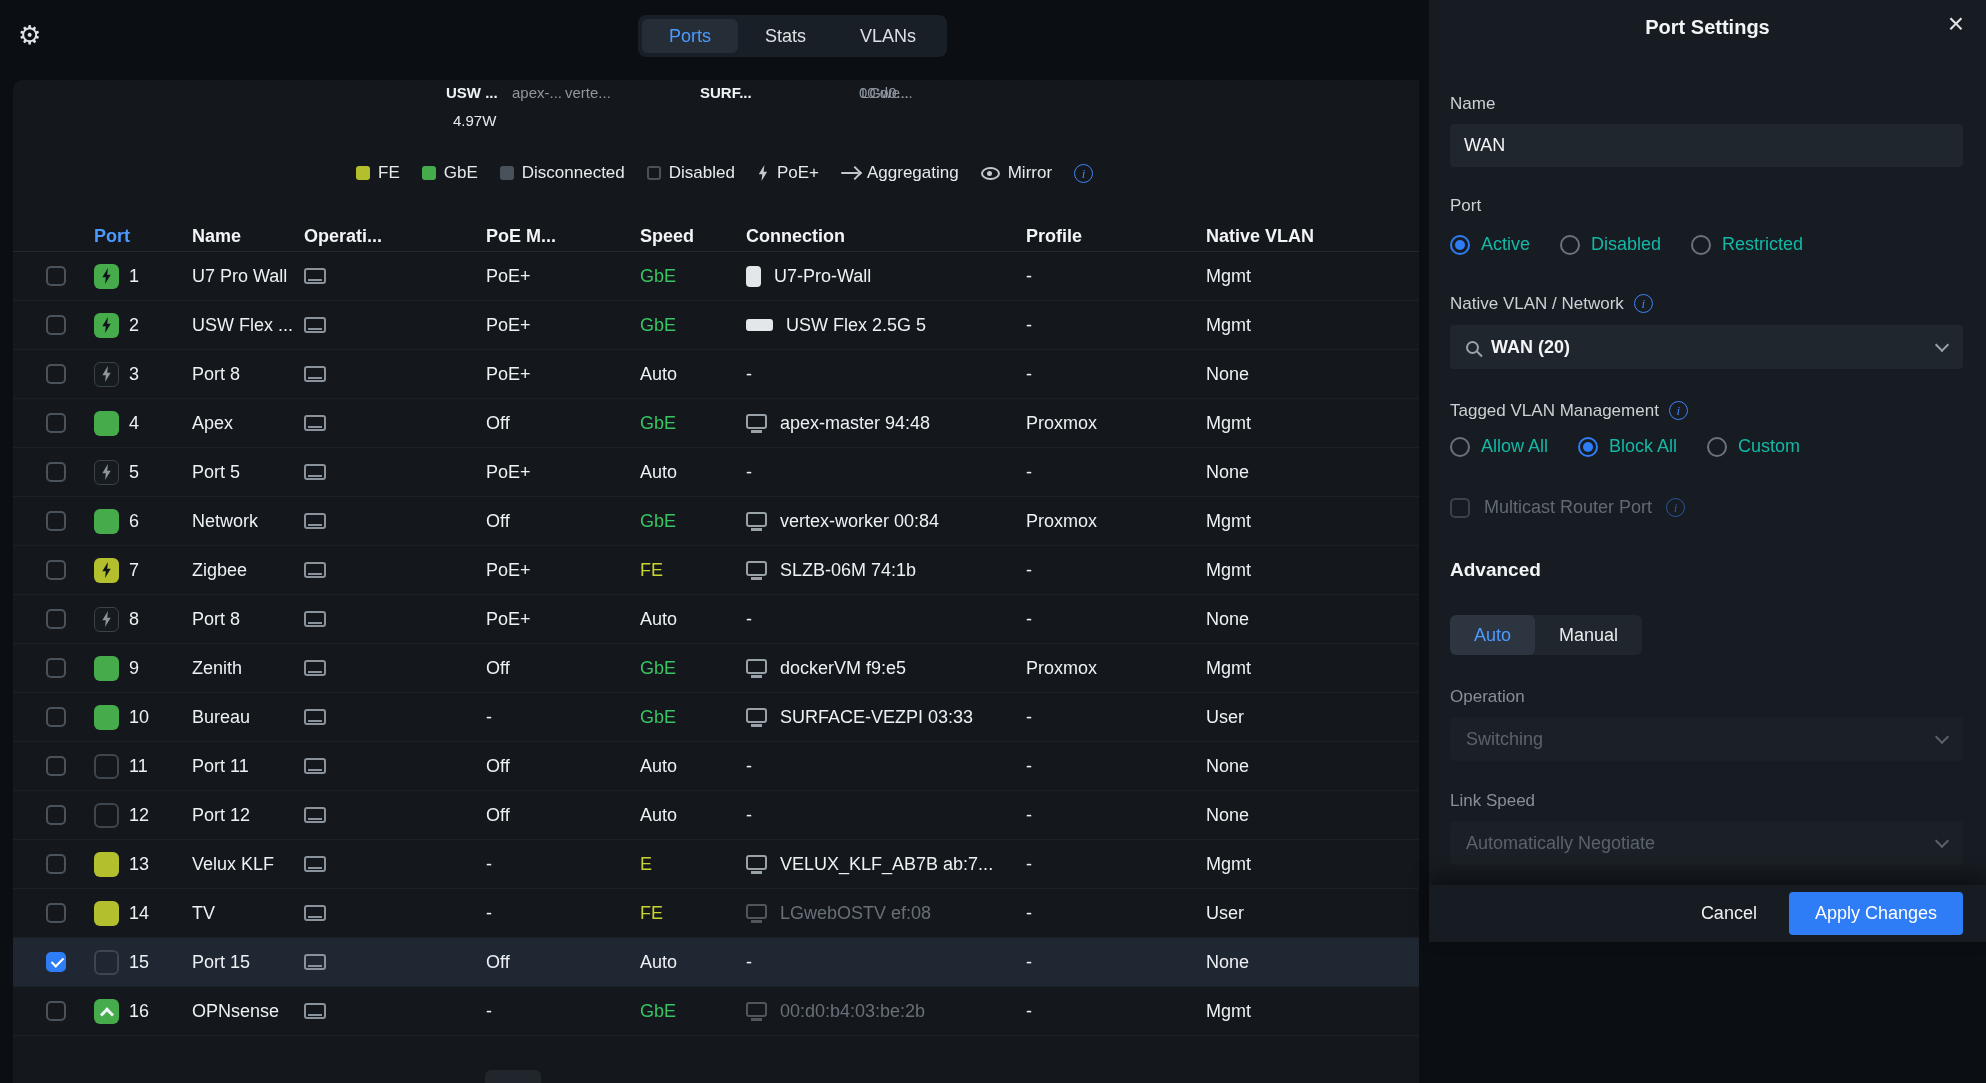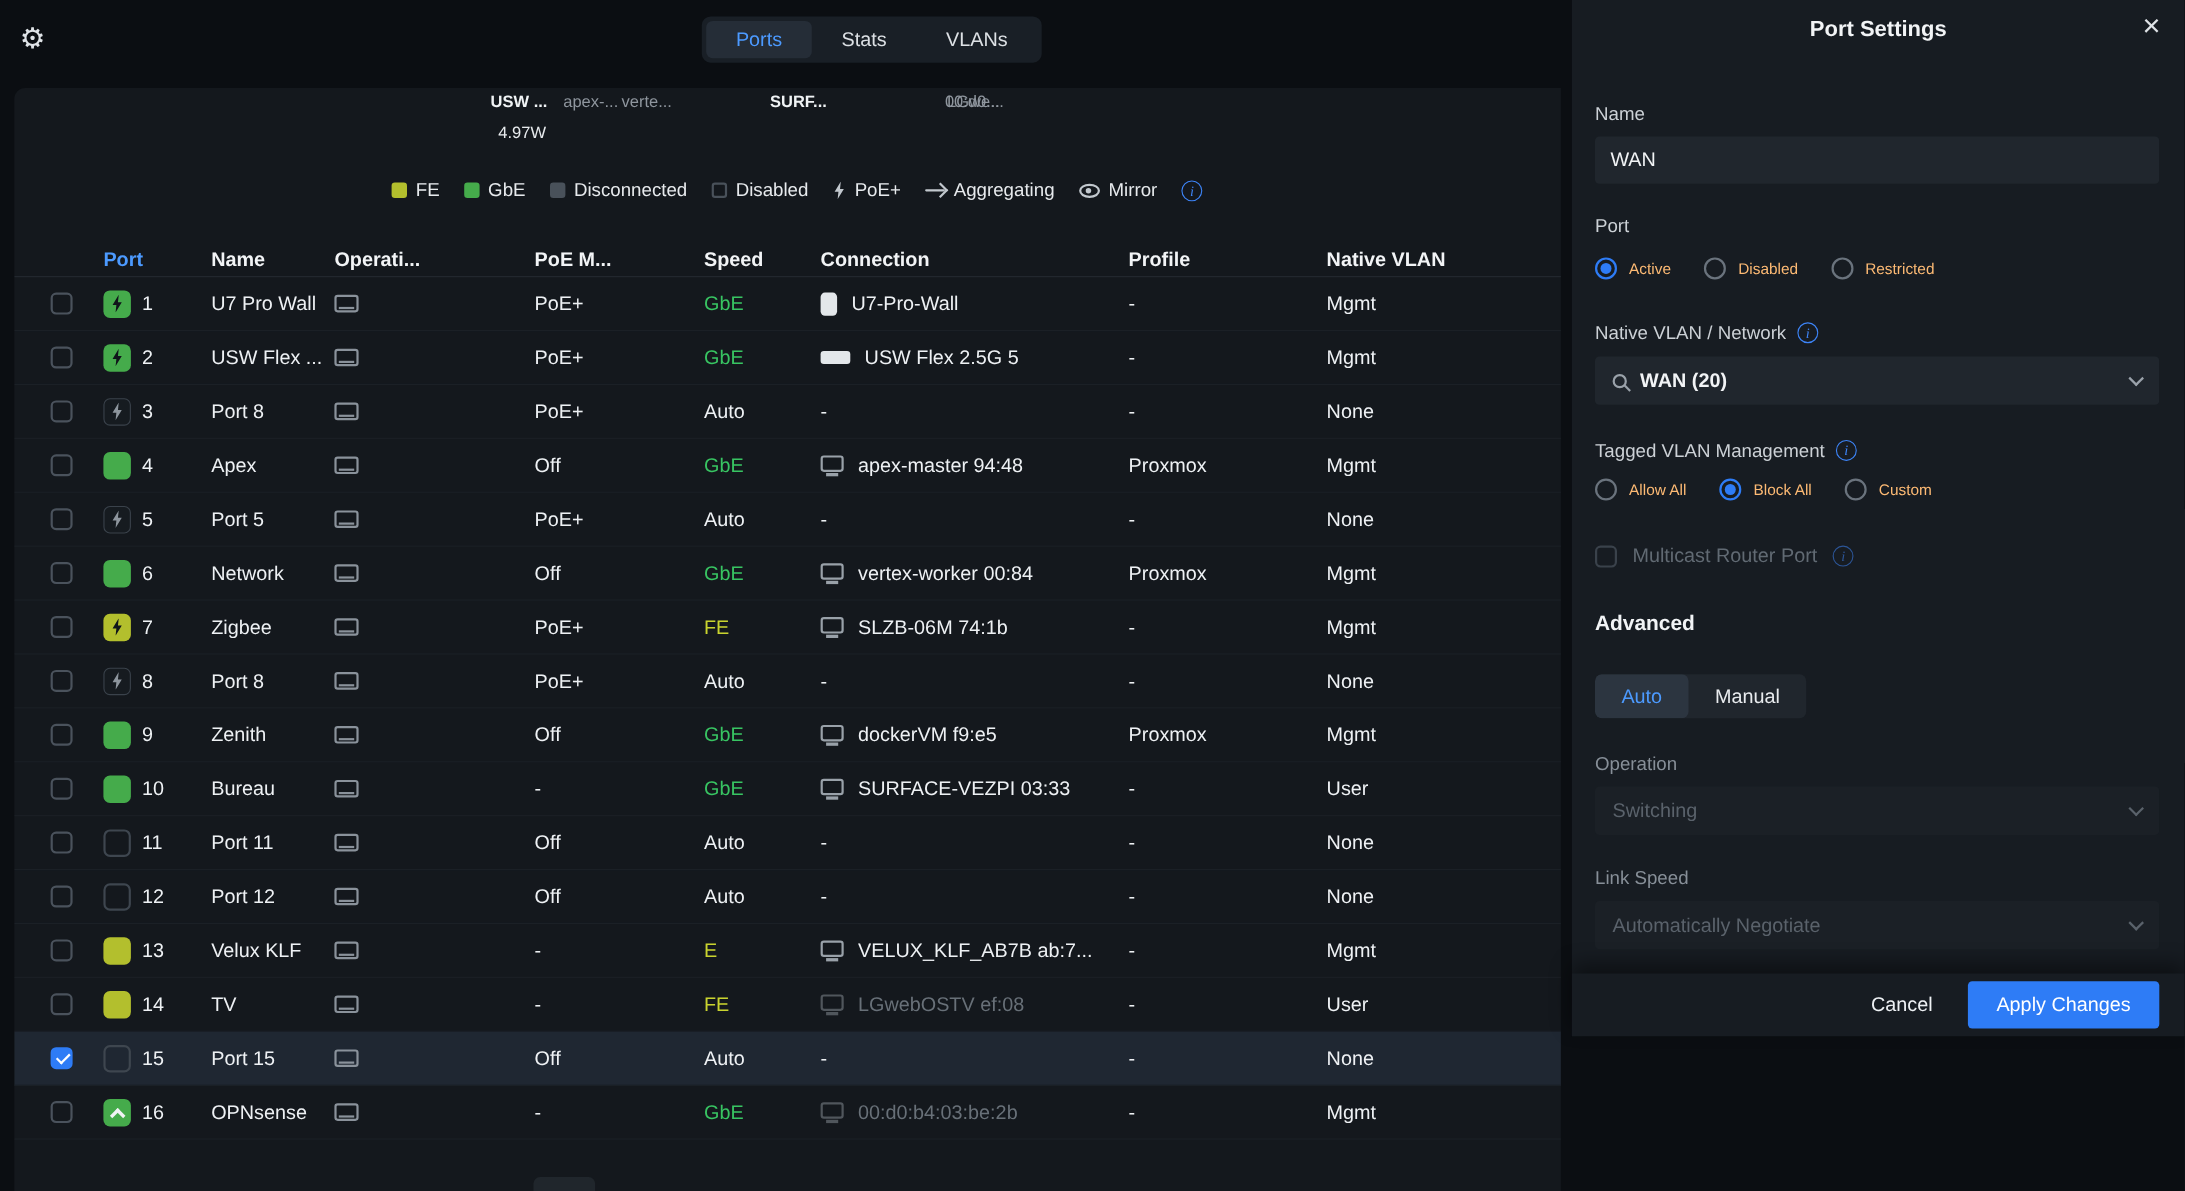--- a/index.html
+++ b/index.html
@@ -99,21 +99,21 @@
   .flabel.dimlabel{color:#878f98;}
   .label-row{display:flex;align-items:center;gap:10px;}
 
   .text-input{width:100%;height:43px;background:#20262d;border-radius:4px;display:flex;align-items:center;padding:0 14px;font-size:18px;color:#f2f4f6;cursor:text;}
 
   .radio-row{display:flex;align-items:center;gap:30px;}
   .radio-opt{display:flex;align-items:center;gap:11px;cursor:pointer;}
   .radio{width:20px;height:20px;border-radius:50%;border:2px solid #6a737d;position:relative;flex:0 0 auto;}
   .radio[data-checked="true"]{border-color:#2e7cf6;}
   .radio[data-checked="true"]::after{content:"";position:absolute;inset:3px;border-radius:50%;background:#2e7cf6;}
-  .radio-label{font-size:14px;color:#fdba74;}
+  .radio-label{font-size:18px;color:#14b8a6;}
 
   .select{width:100%;height:44px;background:#20262d;border-radius:4px;display:flex;align-items:center;padding:0 16px;gap:12px;cursor:pointer;}
   .select .sel-value{font-size:18px;font-weight:bold;color:#f2f4f6;flex:1 1 auto;}
   .select.disabled{background:#1b2026;cursor:default;}
   .select.disabled .sel-value{color:#5a626b;font-weight:normal;}
   .mag{width:13px;height:13px;border:2px solid #9aa2aa;border-radius:50%;position:relative;flex:0 0 auto;}
   .mag::after{content:"";position:absolute;width:7px;height:2px;background:#9aa2aa;transform:rotate(45deg);right:-6px;bottom:-3px;}
   .chev-down{width:10px;height:10px;border-right:2px solid #9aa2aa;border-bottom:2px solid #9aa2aa;transform:rotate(45deg);margin-top:-5px;flex:0 0 auto;}
   .select.disabled .chev-down{border-color:#5a626b;}
 

